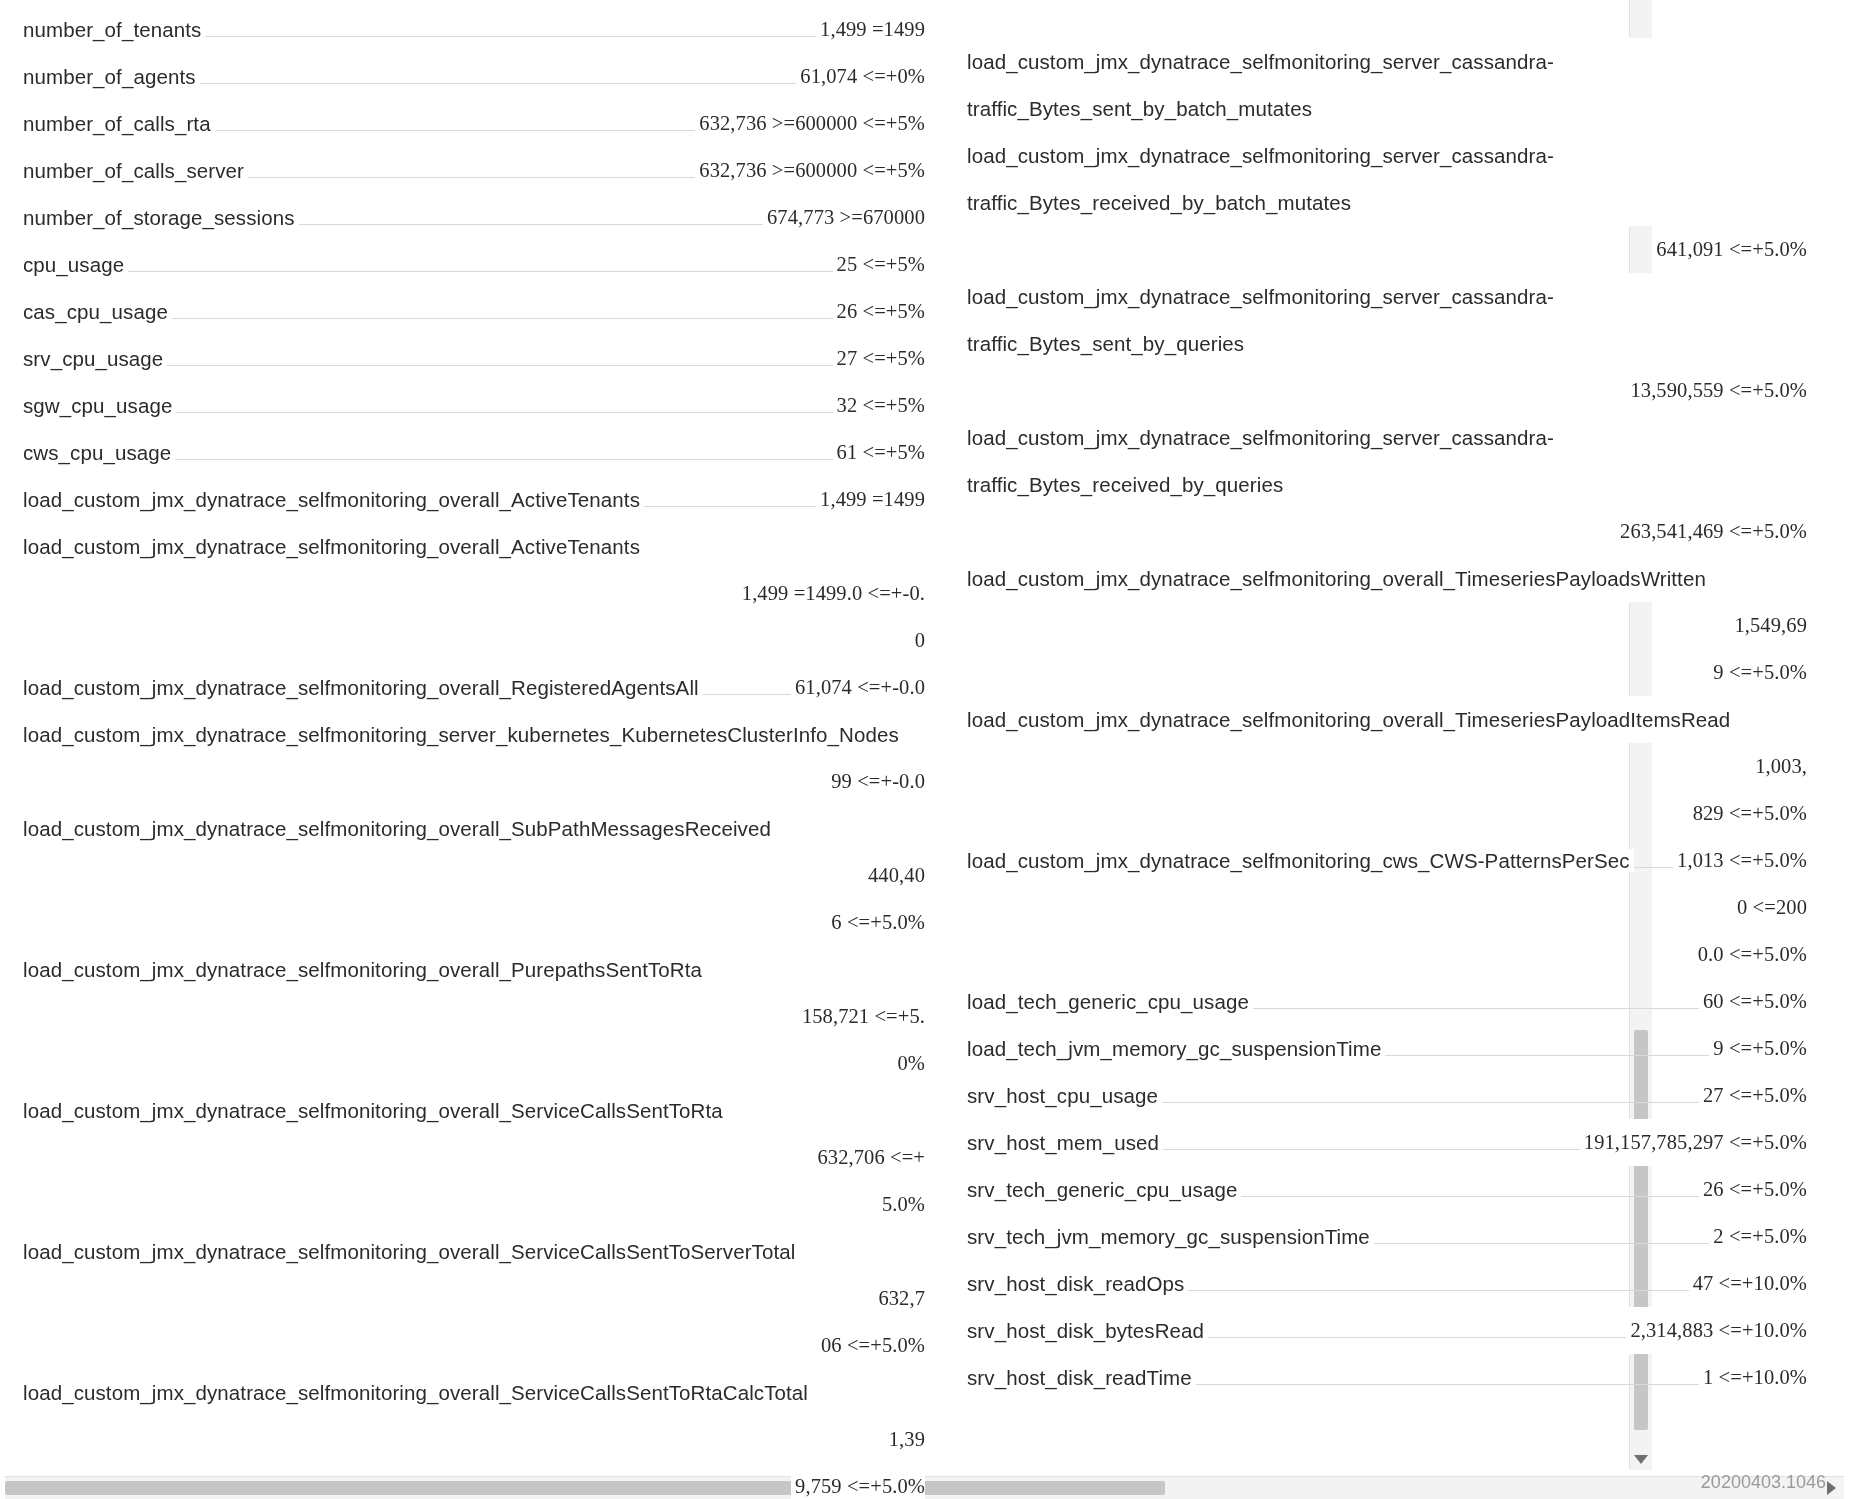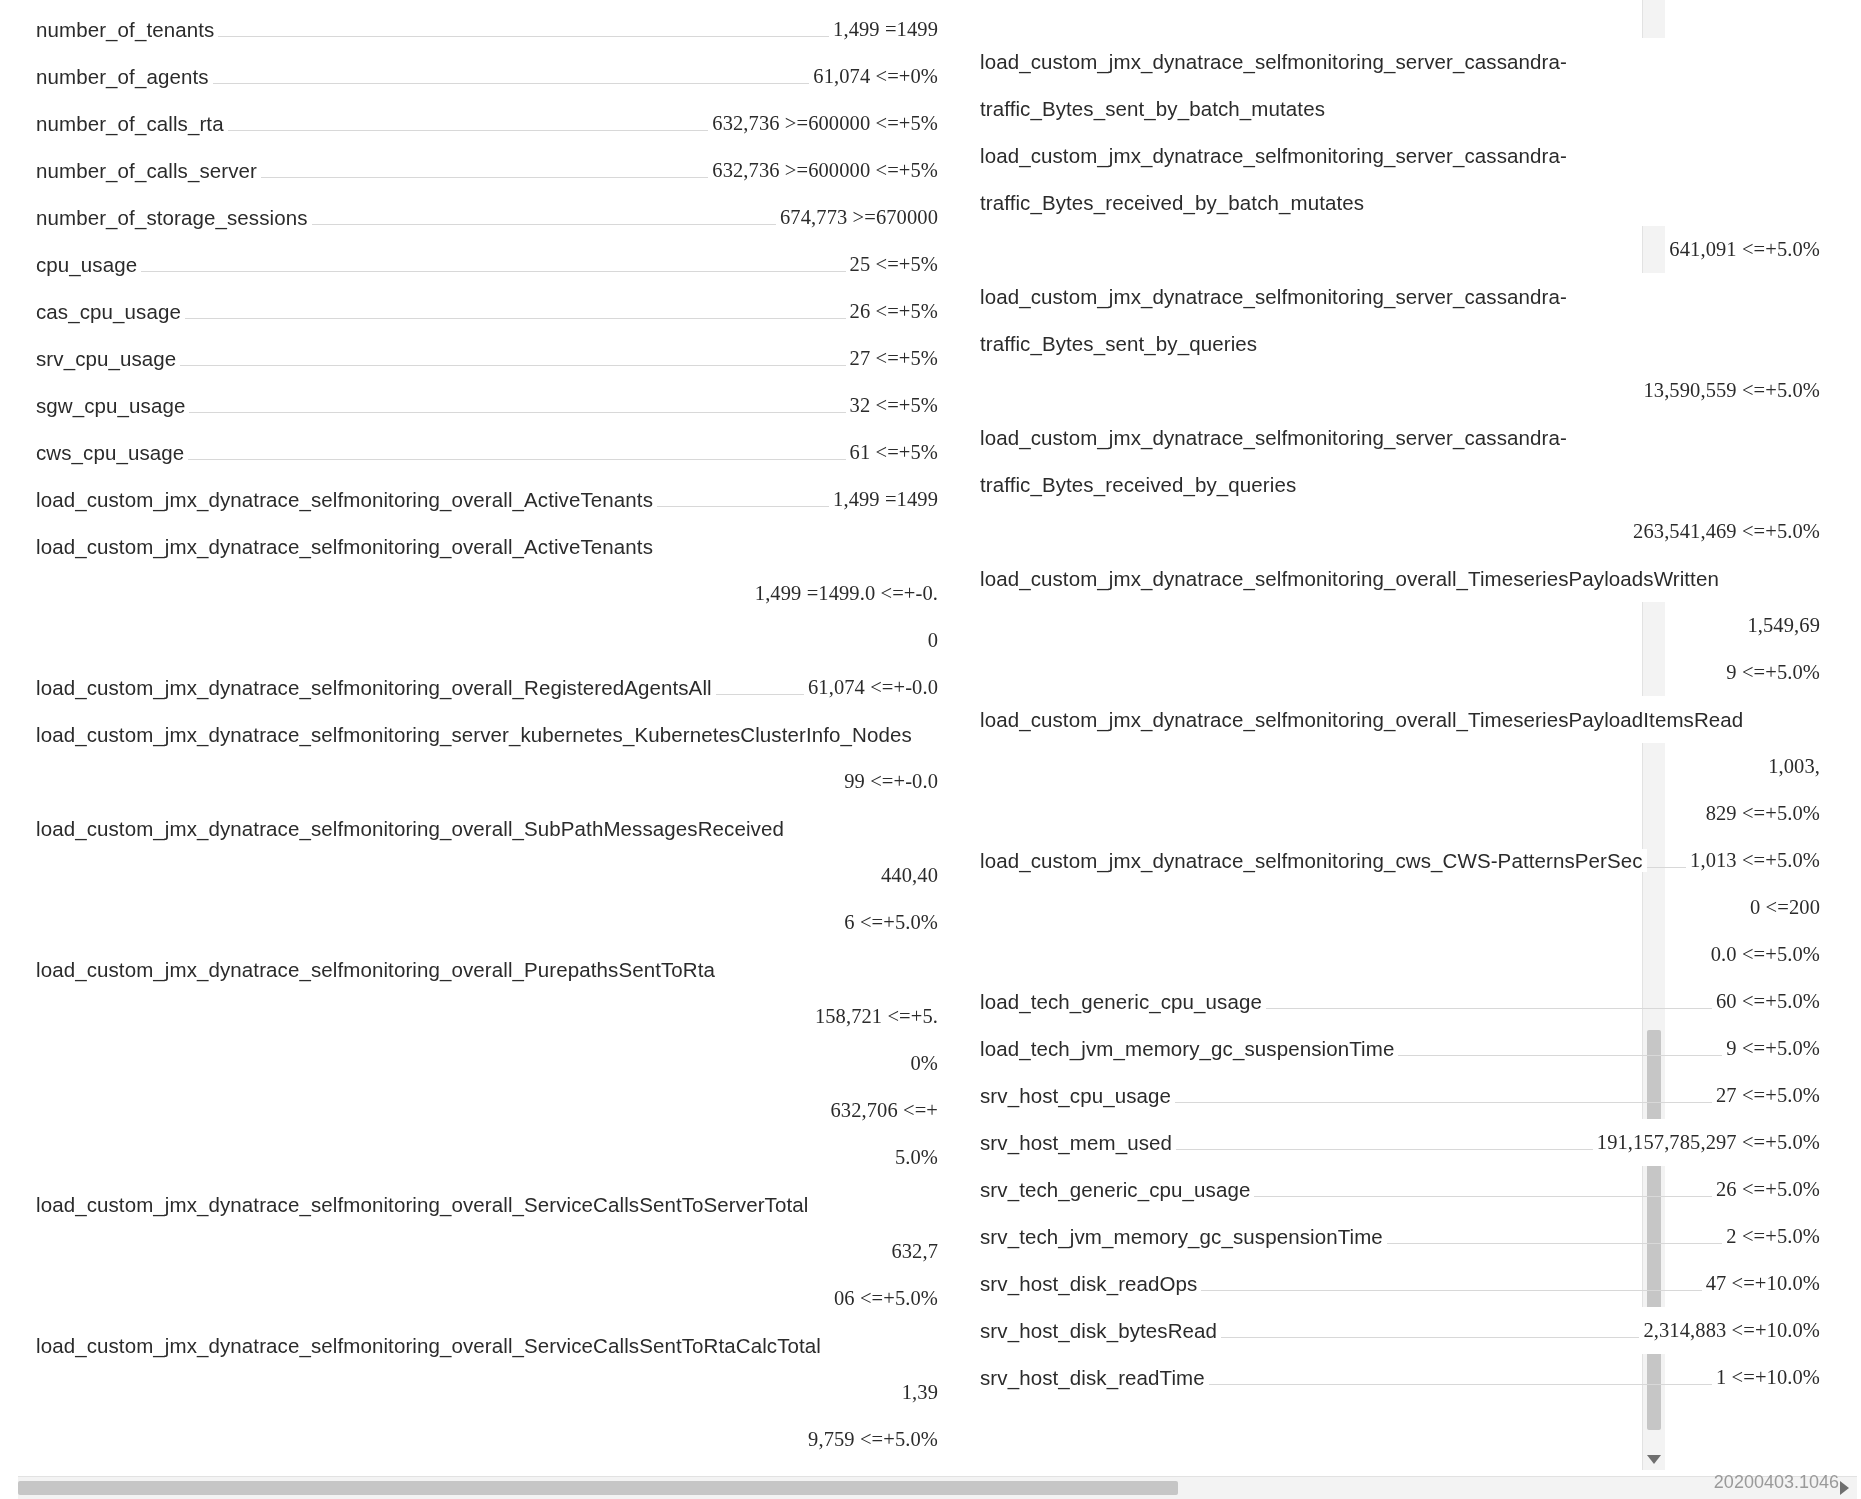--- a/index.html
+++ b/index.html
@@ -10,21 +10,21 @@
   body {
     font-family: "Liberation Sans", sans-serif;
     color: #222222;
     width: 1861px;
     height: 1499px;
     overflow: hidden;
     position: relative;
   }
   .page {
     position: absolute;
-    left: 18px; top: 0;
+    left: 5px; top: 0;
     width: 1647px;
     height: 1499px;
     box-sizing: border-box;
     border-radius: 26px;
   }
   .columns {
     position: absolute;
     left: 0;
     top: 0;
     width: 1820px;
@@ -201,20 +201,21 @@
           <span class="label">load_custom_jmx_dynatrace_selfmonitoring_overall_SubPathMessagesReceived</span>
           <span class="value">440,40</span>
           <span class="value">6 &lt;=+5.0%</span>
         </div>
         <div class="entry clearfix wrap">
           <span class="label">load_custom_jmx_dynatrace_selfmonitoring_overall_PurepathsSentToRta</span>
           <span class="value">158,721 &lt;=+5.</span>
           <span class="value">0%</span>
         </div>
         <div class="entry clearfix wrap">
+          <span class="label">load_custom_jmx_dynatrace_selfmonitoring_overall_ServiceCallsSentToRta</span>
           <span class="value">632,706 &lt;=+</span>
           <span class="value">5.0%</span>
         </div>
         <div class="entry clearfix wrap">
           <span class="label">load_custom_jmx_dynatrace_selfmonitoring_overall_ServiceCallsSentToServerTotal</span>
           <span class="value">632,7</span>
           <span class="value">06 &lt;=+5.0%</span>
         </div>
         <div class="entry clearfix wrap">
           <span class="label">load_custom_jmx_dynatrace_selfmonitoring_overall_ServiceCallsSentToRtaCalcTotal</span>

